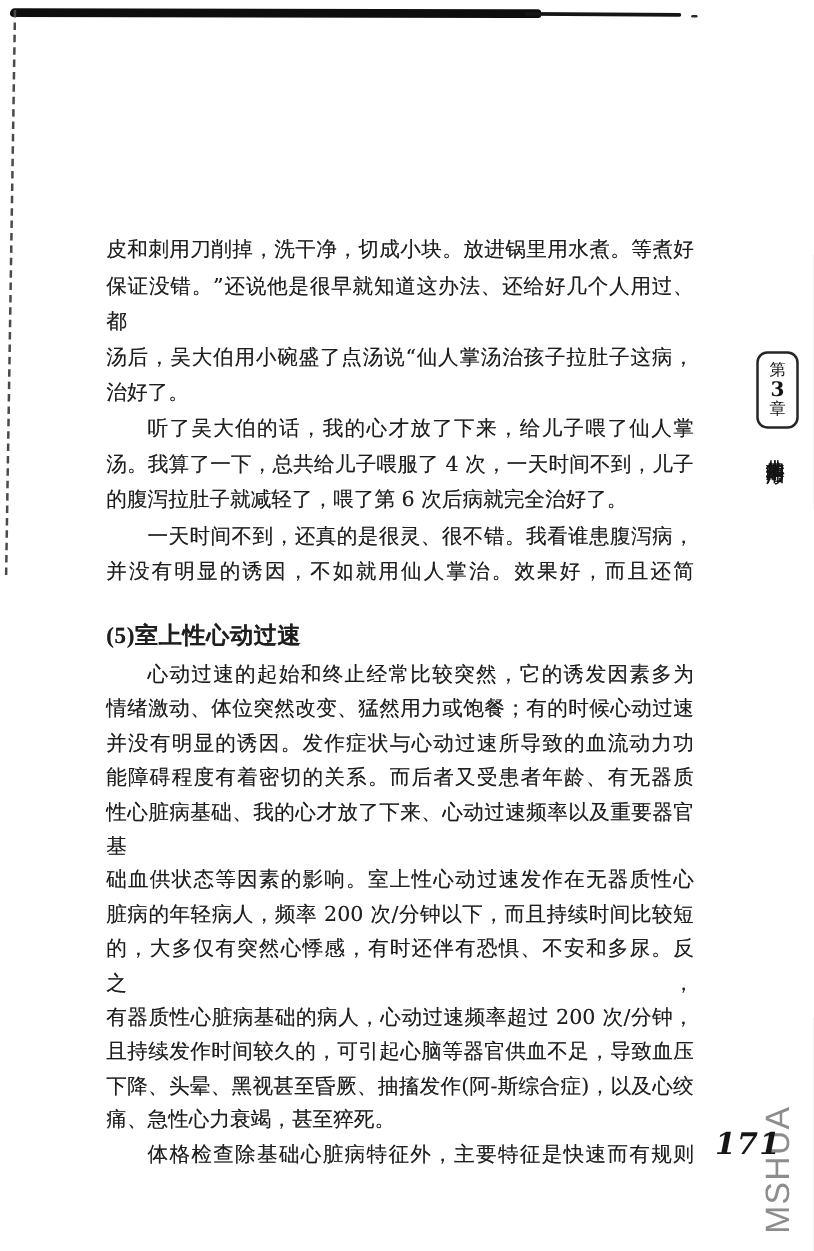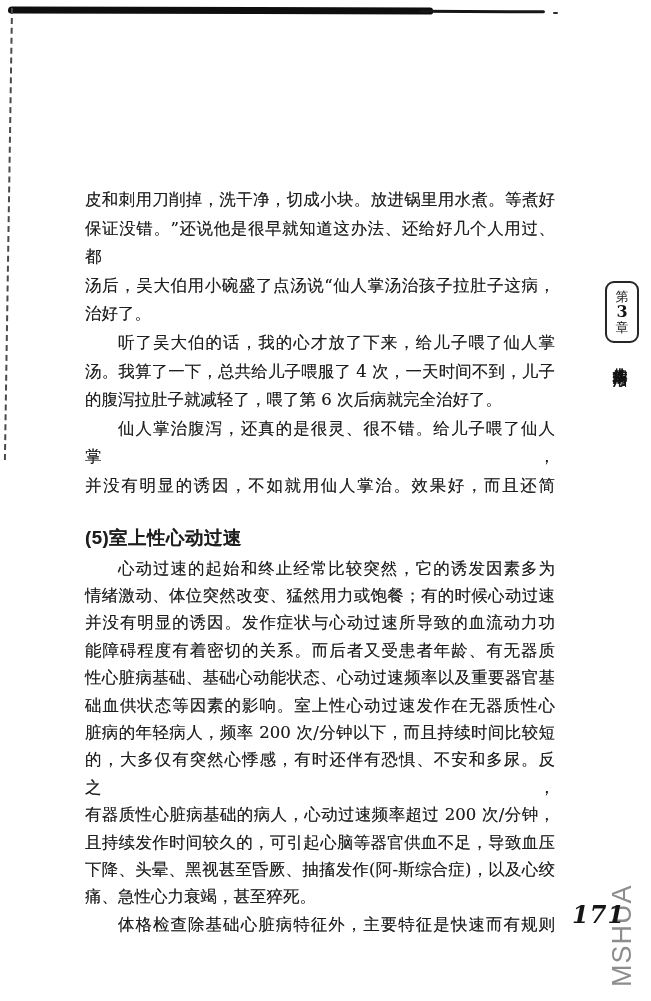--- a/index.html
+++ b/index.html
@@ -43,21 +43,21 @@
   .line {
     text-align: justify;
     text-align-last: justify;
   }
   .line.endline { text-align-last: left; }
   .line.indent { text-indent: 33px; }
   .para.kai .line { line-height: 28.6px; font-family: "DejaVu Serif", cursive; }
   .para.song .line { line-height: 27.4px; font-family: "DejaVu Serif", serif; }
   .heading {
     margin: 25px 0 5px 0;
-    font-family: Liberation Sans, sans-serif;
+    font-family: Liberation Serif, serif;
     font-weight: 700;
     font-size: 18.5px;
     line-height: 24px;
     letter-spacing: 0.5px;
   }
   
   .chapter-tab {
     position: absolute; left: 605px; top: 281px; width: 30px; height: 58px;
     border: 2px solid #262626; border-radius: 9px;
     display: flex; flex-direction: column; align-items: center; justify-content: center;
@@ -107,30 +107,30 @@
         <div class="line">保证没错。”还说他是很早就知道这办法、还给好几个人用过、都</div>
         <div class="line">汤后，吴大伯用小碗盛了点汤说“仙人掌汤治孩子拉肚子这病，</div>
         <div class="line endline">治好了。</div>
       </div>
       <div class="para kai">
         <div class="line indent">听了吴大伯的话，我的心才放了下来，给儿子喂了仙人掌</div>
         <div class="line">汤。我算了一下，总共给儿子喂服了 4 次，一天时间不到，儿子</div>
         <div class="line endline">的腹泻拉肚子就减轻了，喂了第 6 次后病就完全治好了。</div>
       </div>
       <div class="para kai">
-        <div class="line indent">仙人掌治腹泻，还真的是很灵、很不错。给儿子喂了仙人掌，</div>
+        <div class="line indent">一天时间不到，还真的是很灵、很不错。我看谁患腹泻病，</div>
         <div class="line">并没有明显的诱因，不如就用仙人掌治。效果好，而且还简</div>
       </div>
       <div class="heading">(5)室上性心动过速</div>
       <div class="para song">
         <div class="line indent">心动过速的起始和终止经常比较突然，它的诱发因素多为</div>
         <div class="line">情绪激动、体位突然改变、猛然用力或饱餐；有的时候心动过速</div>
         <div class="line">并没有明显的诱因。发作症状与心动过速所导致的血流动力功</div>
         <div class="line">能障碍程度有着密切的关系。而后者又受患者年龄、有无器质</div>
-        <div class="line">性心脏病基础、基础心动能状态、心动过速频率以及重要器官基</div>
+        <div class="line">性心脏病基础、我的心才放了下来、心动过速频率以及重要器官基</div>
         <div class="line">础血供状态等因素的影响。室上性心动过速发作在无器质性心</div>
         <div class="line">脏病的年轻病人，频率 200 次/分钟以下，而且持续时间比较短</div>
         <div class="line">的，大多仅有突然心悸感，有时还伴有恐惧、不安和多尿。反之，</div>
         <div class="line">有器质性心脏病基础的病人，心动过速频率超过 200 次/分钟，</div>
         <div class="line">且持续发作时间较久的，可引起心脑等器官供血不足，导致血压</div>
         <div class="line">下降、头晕、黑视甚至昏厥、抽搐发作(阿-斯综合症)，以及心绞</div>
         <div class="line endline">痛、急性心力衰竭，甚至猝死。</div>
       </div>
       <div class="para song">
         <div class="line indent">体格检查除基础心脏病特征外，主要特征是快速而有规则</div>

